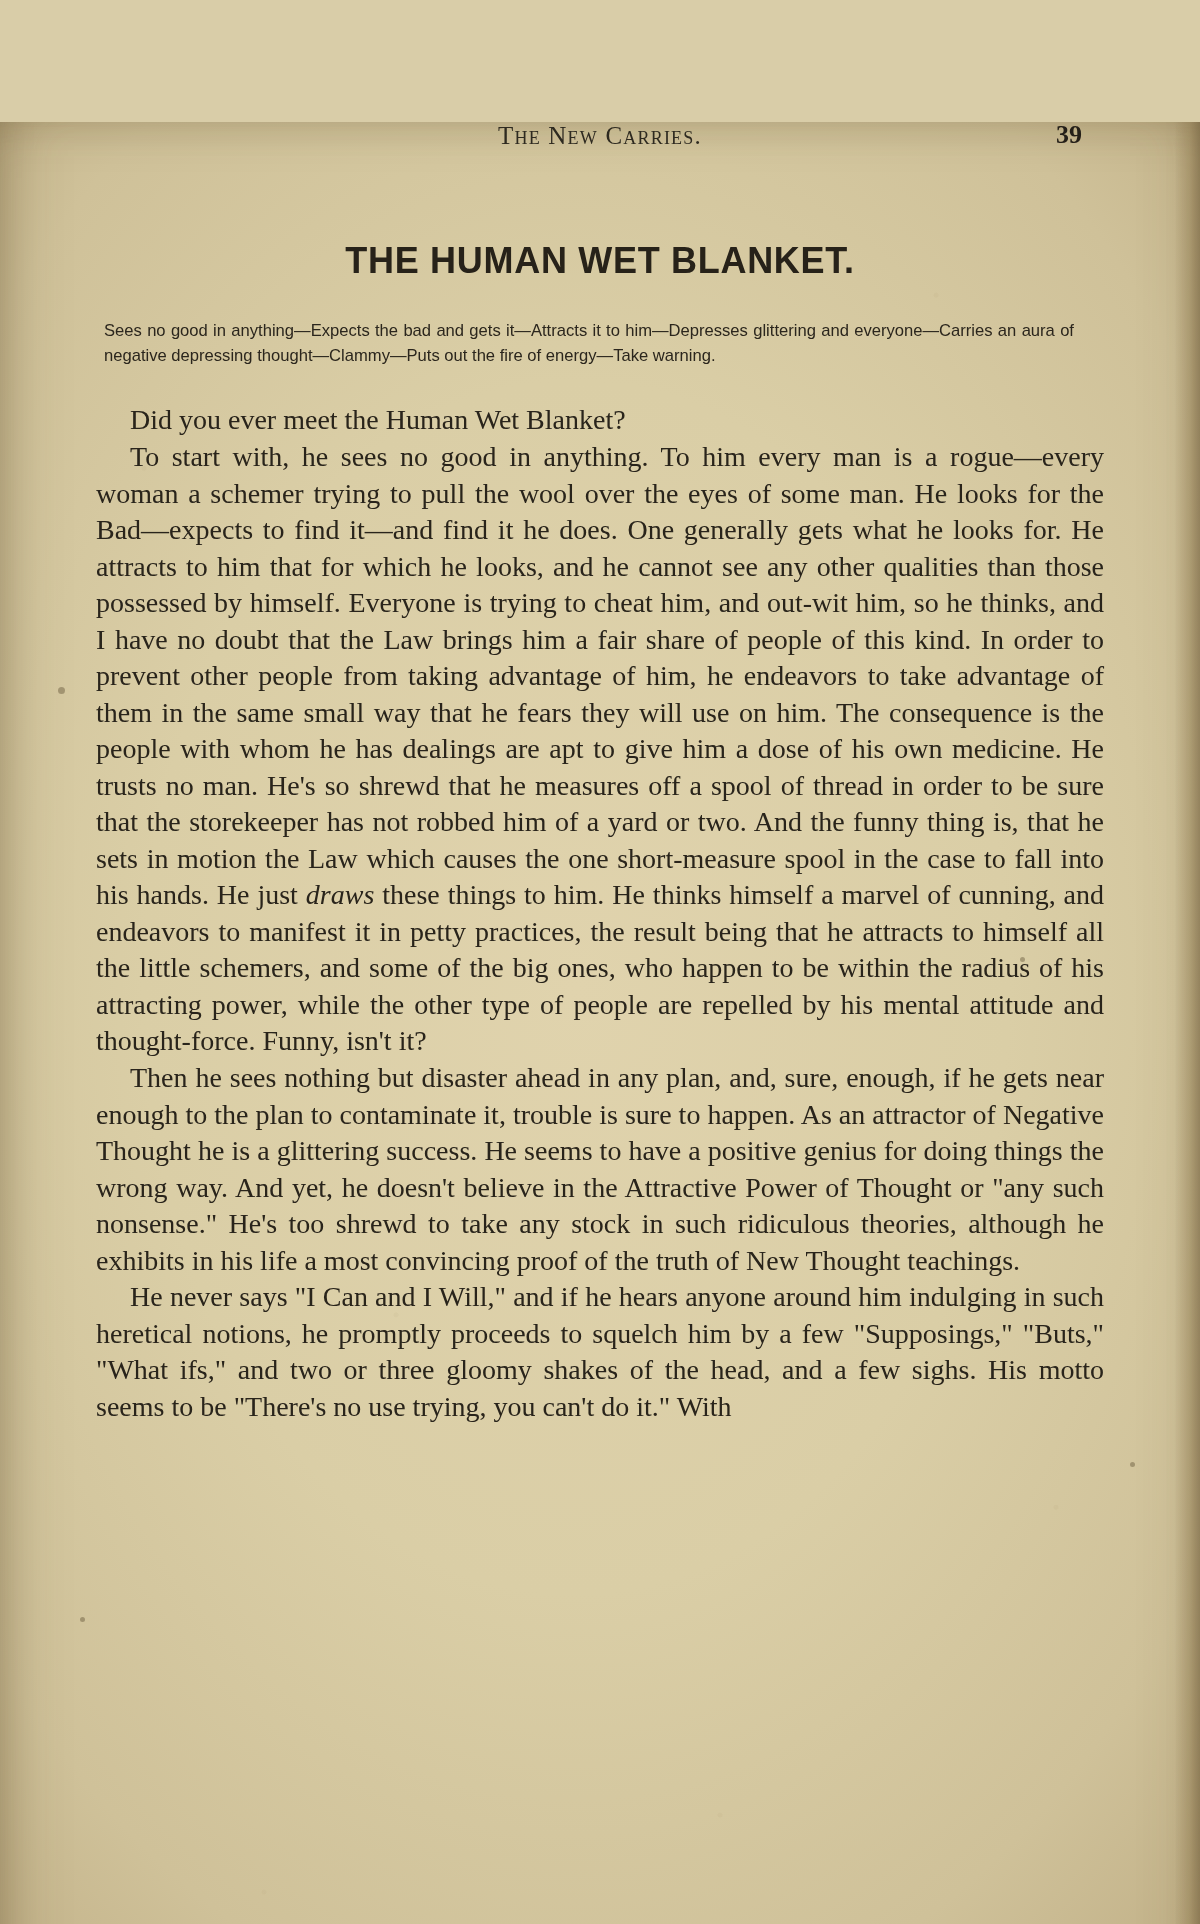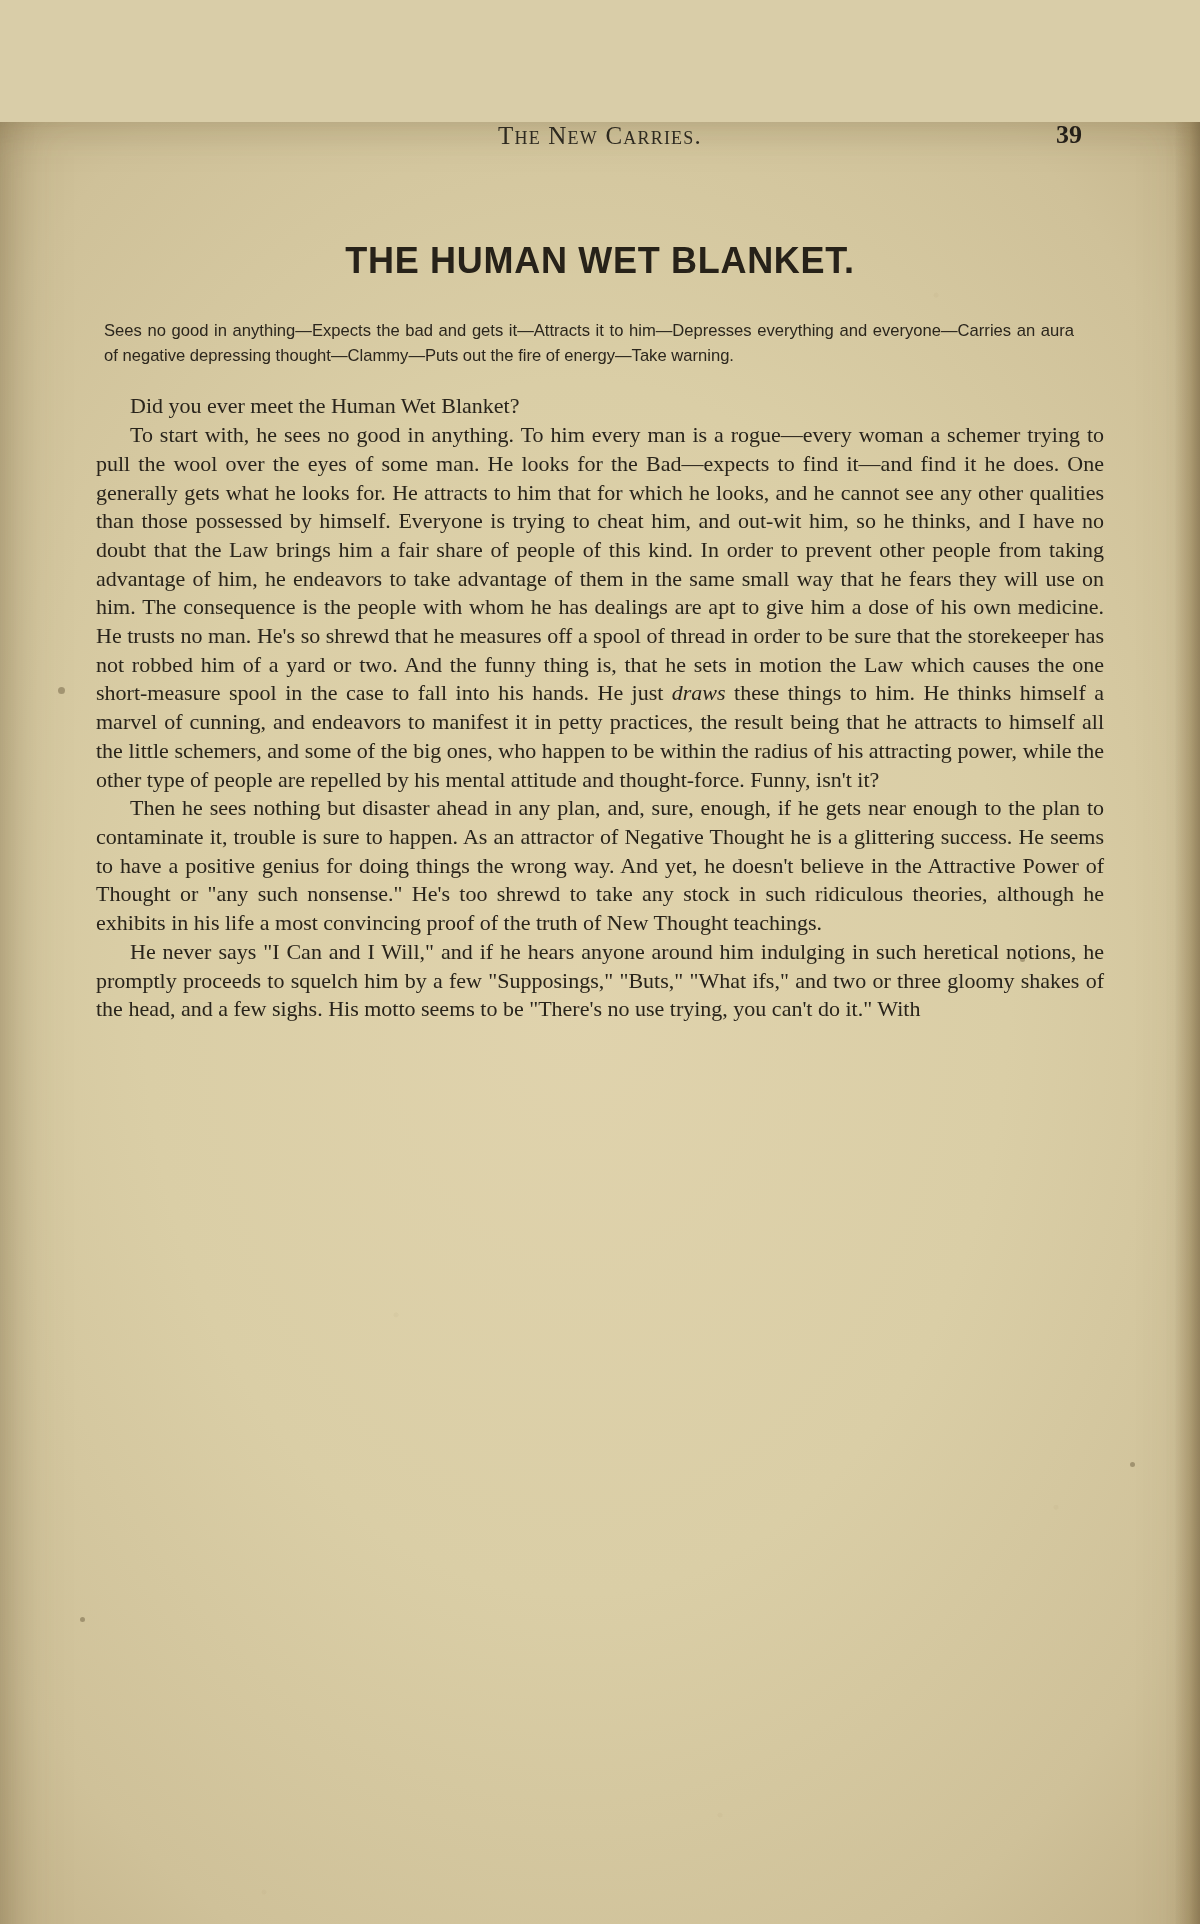--- a/index.html
+++ b/index.html
@@ -102,22 +102,22 @@
     margin: 36px 30px 0 8px;
     font-family: "Liberation Sans", sans-serif;
     font-size: 16.6px;
     line-height: 1.52;
     color: #2b261d;
     text-align: justify;
     text-justify: inter-word;
   }
 
   .body-text {
-    margin-top: 24px;
-    font-size: 22px;
+    margin-top: 34px;
+    font-size: 28px;
     line-height: 1.305;
     color: #29241b;
     text-align: justify;
     text-justify: inter-word;
     hyphens: manual;
   }
   .body-text p {
     margin: 0;
     text-indent: 34px;
   }
@@ -148,21 +148,21 @@
 
   <div class="content">
 
     <div class="running-head">
       <div class="title">The New Carries.</div>
       <div class="folio">39</div>
     </div>
 
     <h1 class="article-title">THE HUMAN WET BLANKET.</h1>
 
-    <div class="deck">Sees no good in anything—Expects the bad and gets it—Attracts it to him—Depresses everything and everyone—Carries an aura of negative depressing thought—Clammy—Puts out the fire of energy—Take warning.</div>
+    <div class="deck">Sees no good in anything—Expects the bad and gets it—Attracts it to him—Depresses glittering and everyone—Carries an aura of negative depressing thought—Clammy—Puts out the fire of energy—Take warning.</div>
 
     <div class="body-text">
       <p>Did you ever meet the Human Wet Blanket?</p>
       <p>To start with, he sees no good in anything.  To him every man is a rogue—every woman a schemer trying to pull the wool over the eyes of some man.  He looks for the Bad—expects to find it—and find it he does.  One generally gets what he looks for.  He attracts to him that for which he looks, and he cannot see any other qualities than those possessed by himself.  Everyone is trying to cheat him, and out-wit him, so he thinks, and I have no doubt that the Law brings him a fair share of people of this kind.  In order to prevent other people from taking advantage of him, he endeavors to take advantage of them in the same small way that he fears they will use on him.  The consequence is the people with whom he has dealings are apt to give him a dose of his own medicine.  He trusts no man.  He's so shrewd that he measures off a spool of thread in order to be sure that the storekeeper has not robbed him of a yard or two.  And the funny thing is, that he sets in motion the Law which causes the one short-measure spool in the case to fall into his hands.  He just <i>draws</i> these things to him.  He thinks himself a marvel of cunning, and endeavors to manifest it in petty practices, the result being that he attracts to himself all the little schemers, and some of the big ones, who happen to be within the radius of his attracting power, while the other type of people are repelled by his mental attitude and thought-force.  Funny, isn't it?</p>
       <p>Then he sees nothing but disaster ahead in any plan, and, sure, enough, if he gets near enough to the plan to contaminate it, trouble is sure to happen.  As an attractor of Negative Thought he is a glittering success.  He seems to have a positive genius for doing things the wrong way.  And yet, he doesn't believe in the Attractive Power of Thought or "any such nonsense."  He's too shrewd to take any stock in such ridiculous theories, although he exhibits in his life a most convincing proof of the truth of New Thought teachings.</p>
       <p>He never says "I Can and I Will," and if he hears anyone around him indulging in such heretical notions, he promptly proceeds to squelch him by a few "Supposings," "Buts," "What ifs," and two or three gloomy shakes of the head, and a few sighs.  His motto seems to be "There's no use trying, you can't do it."  With</p>
     </div>
 
   </div>
 

